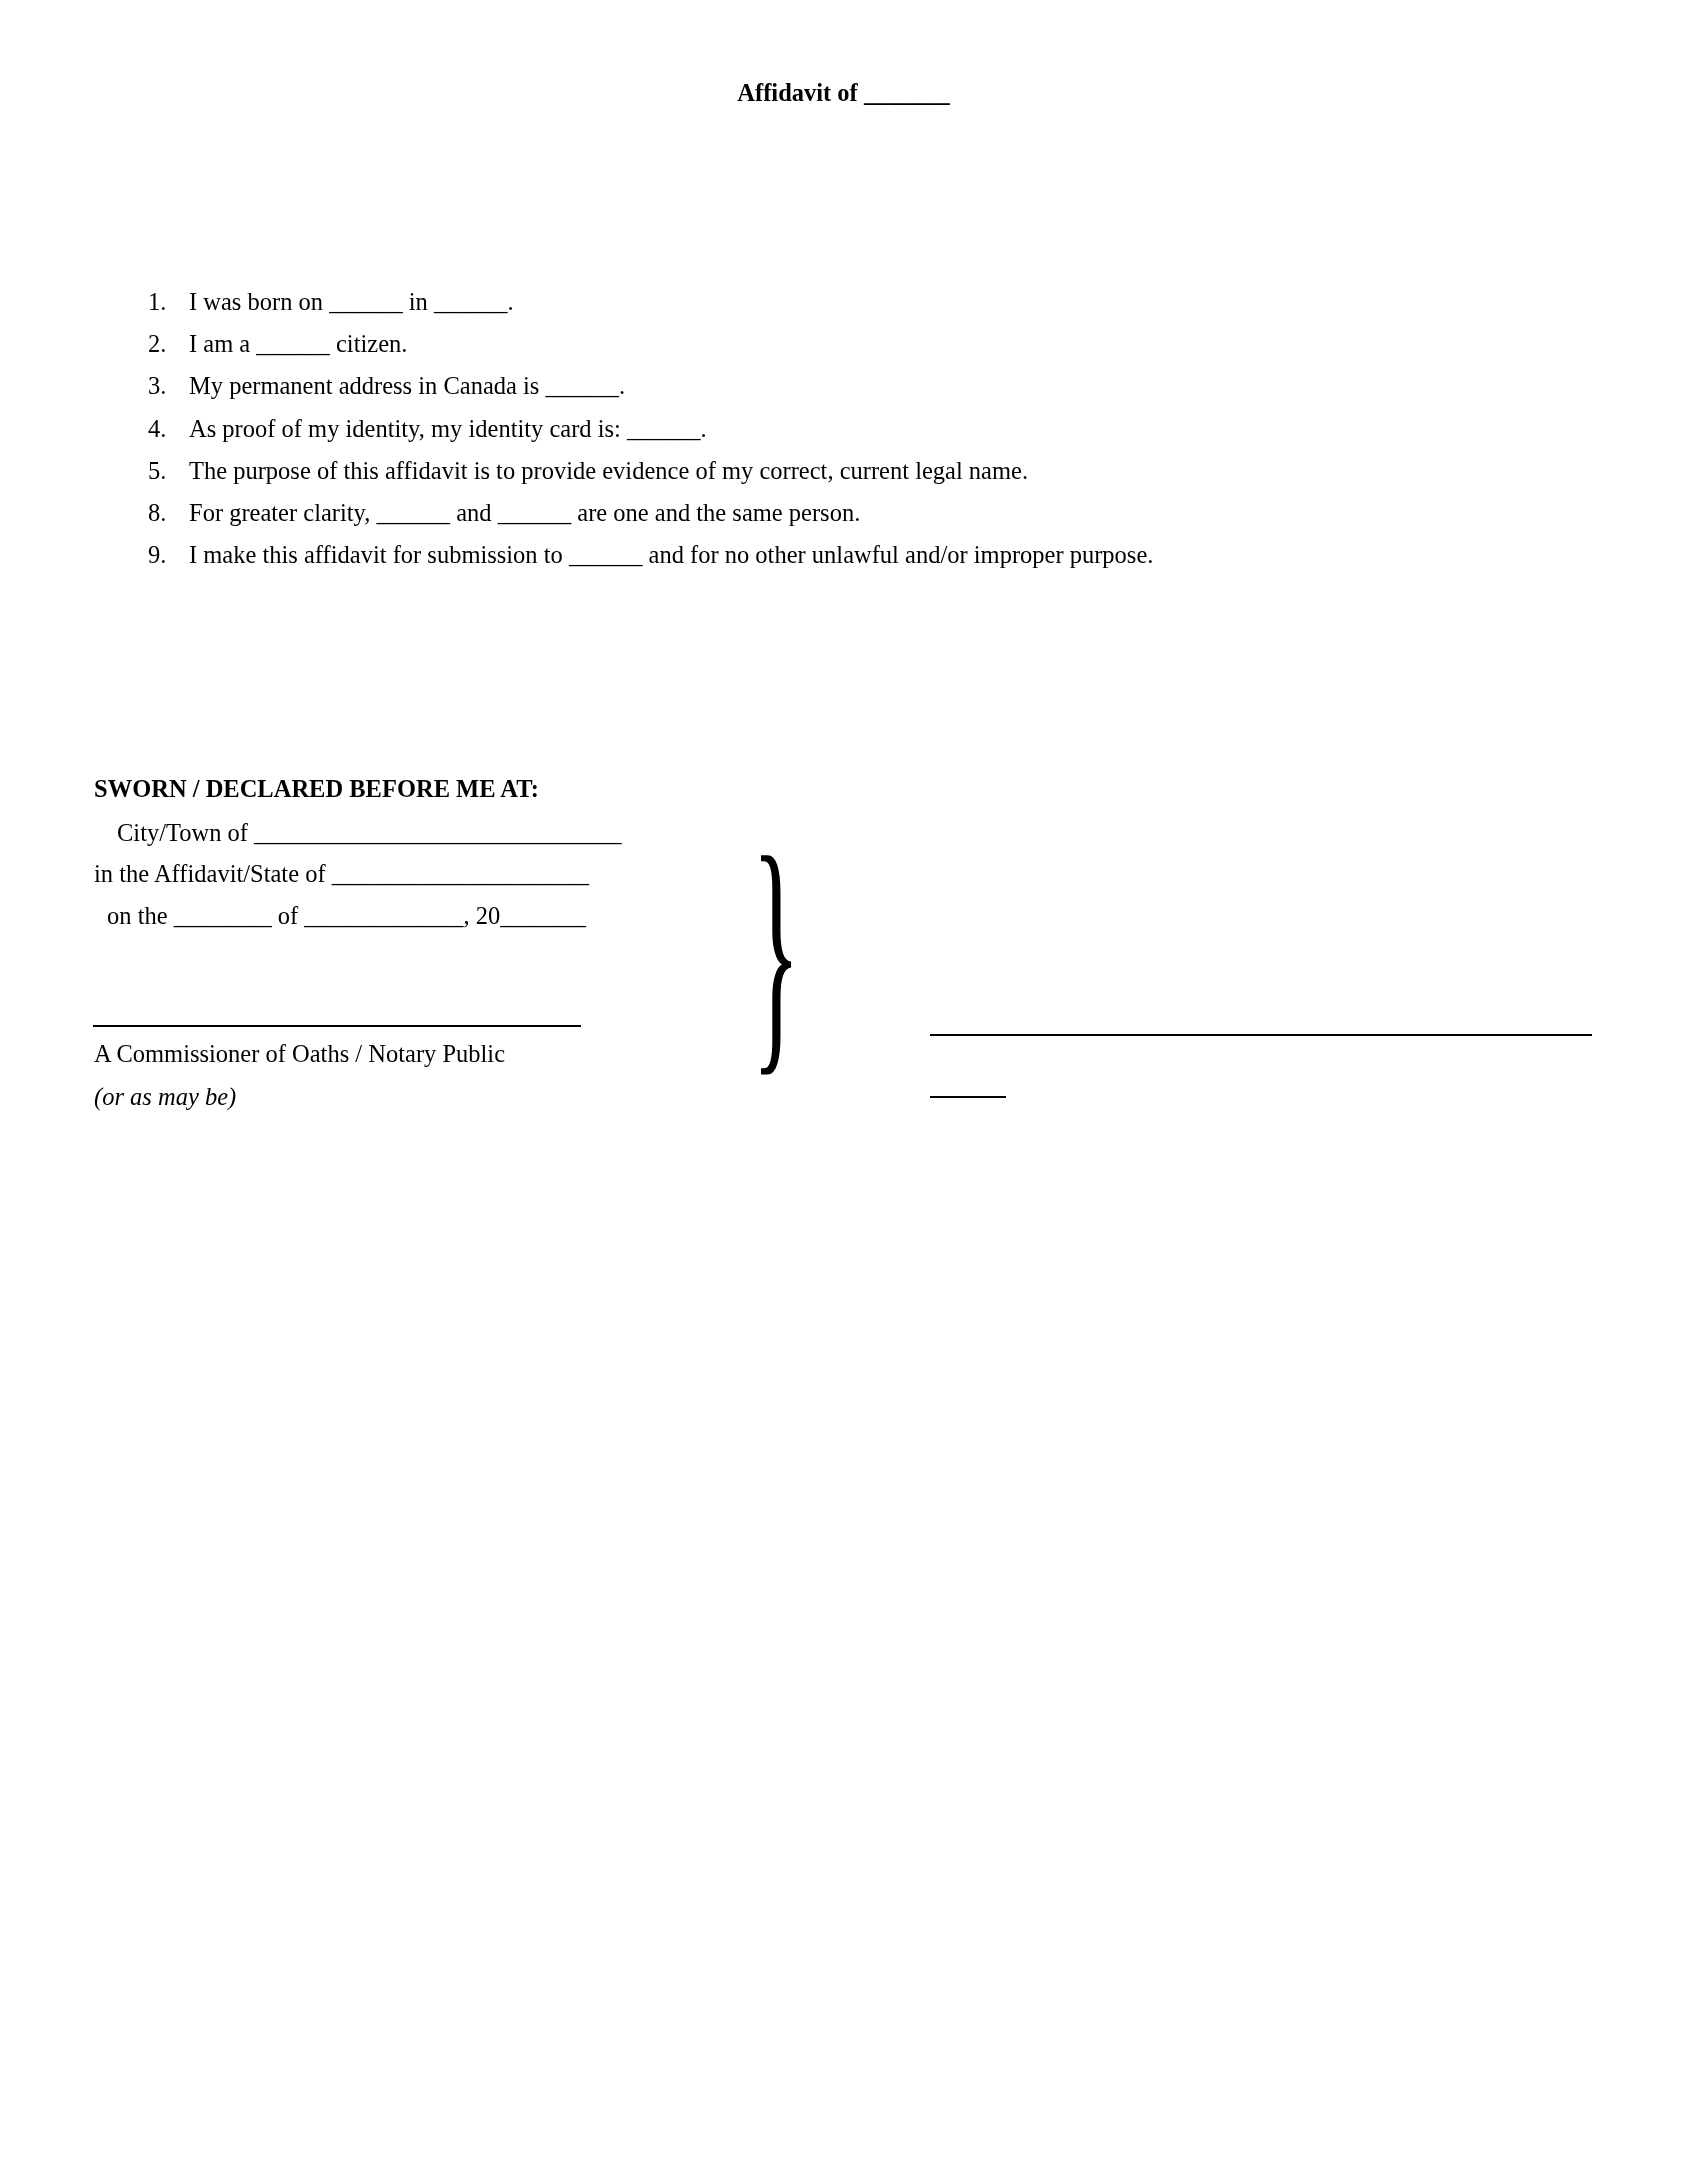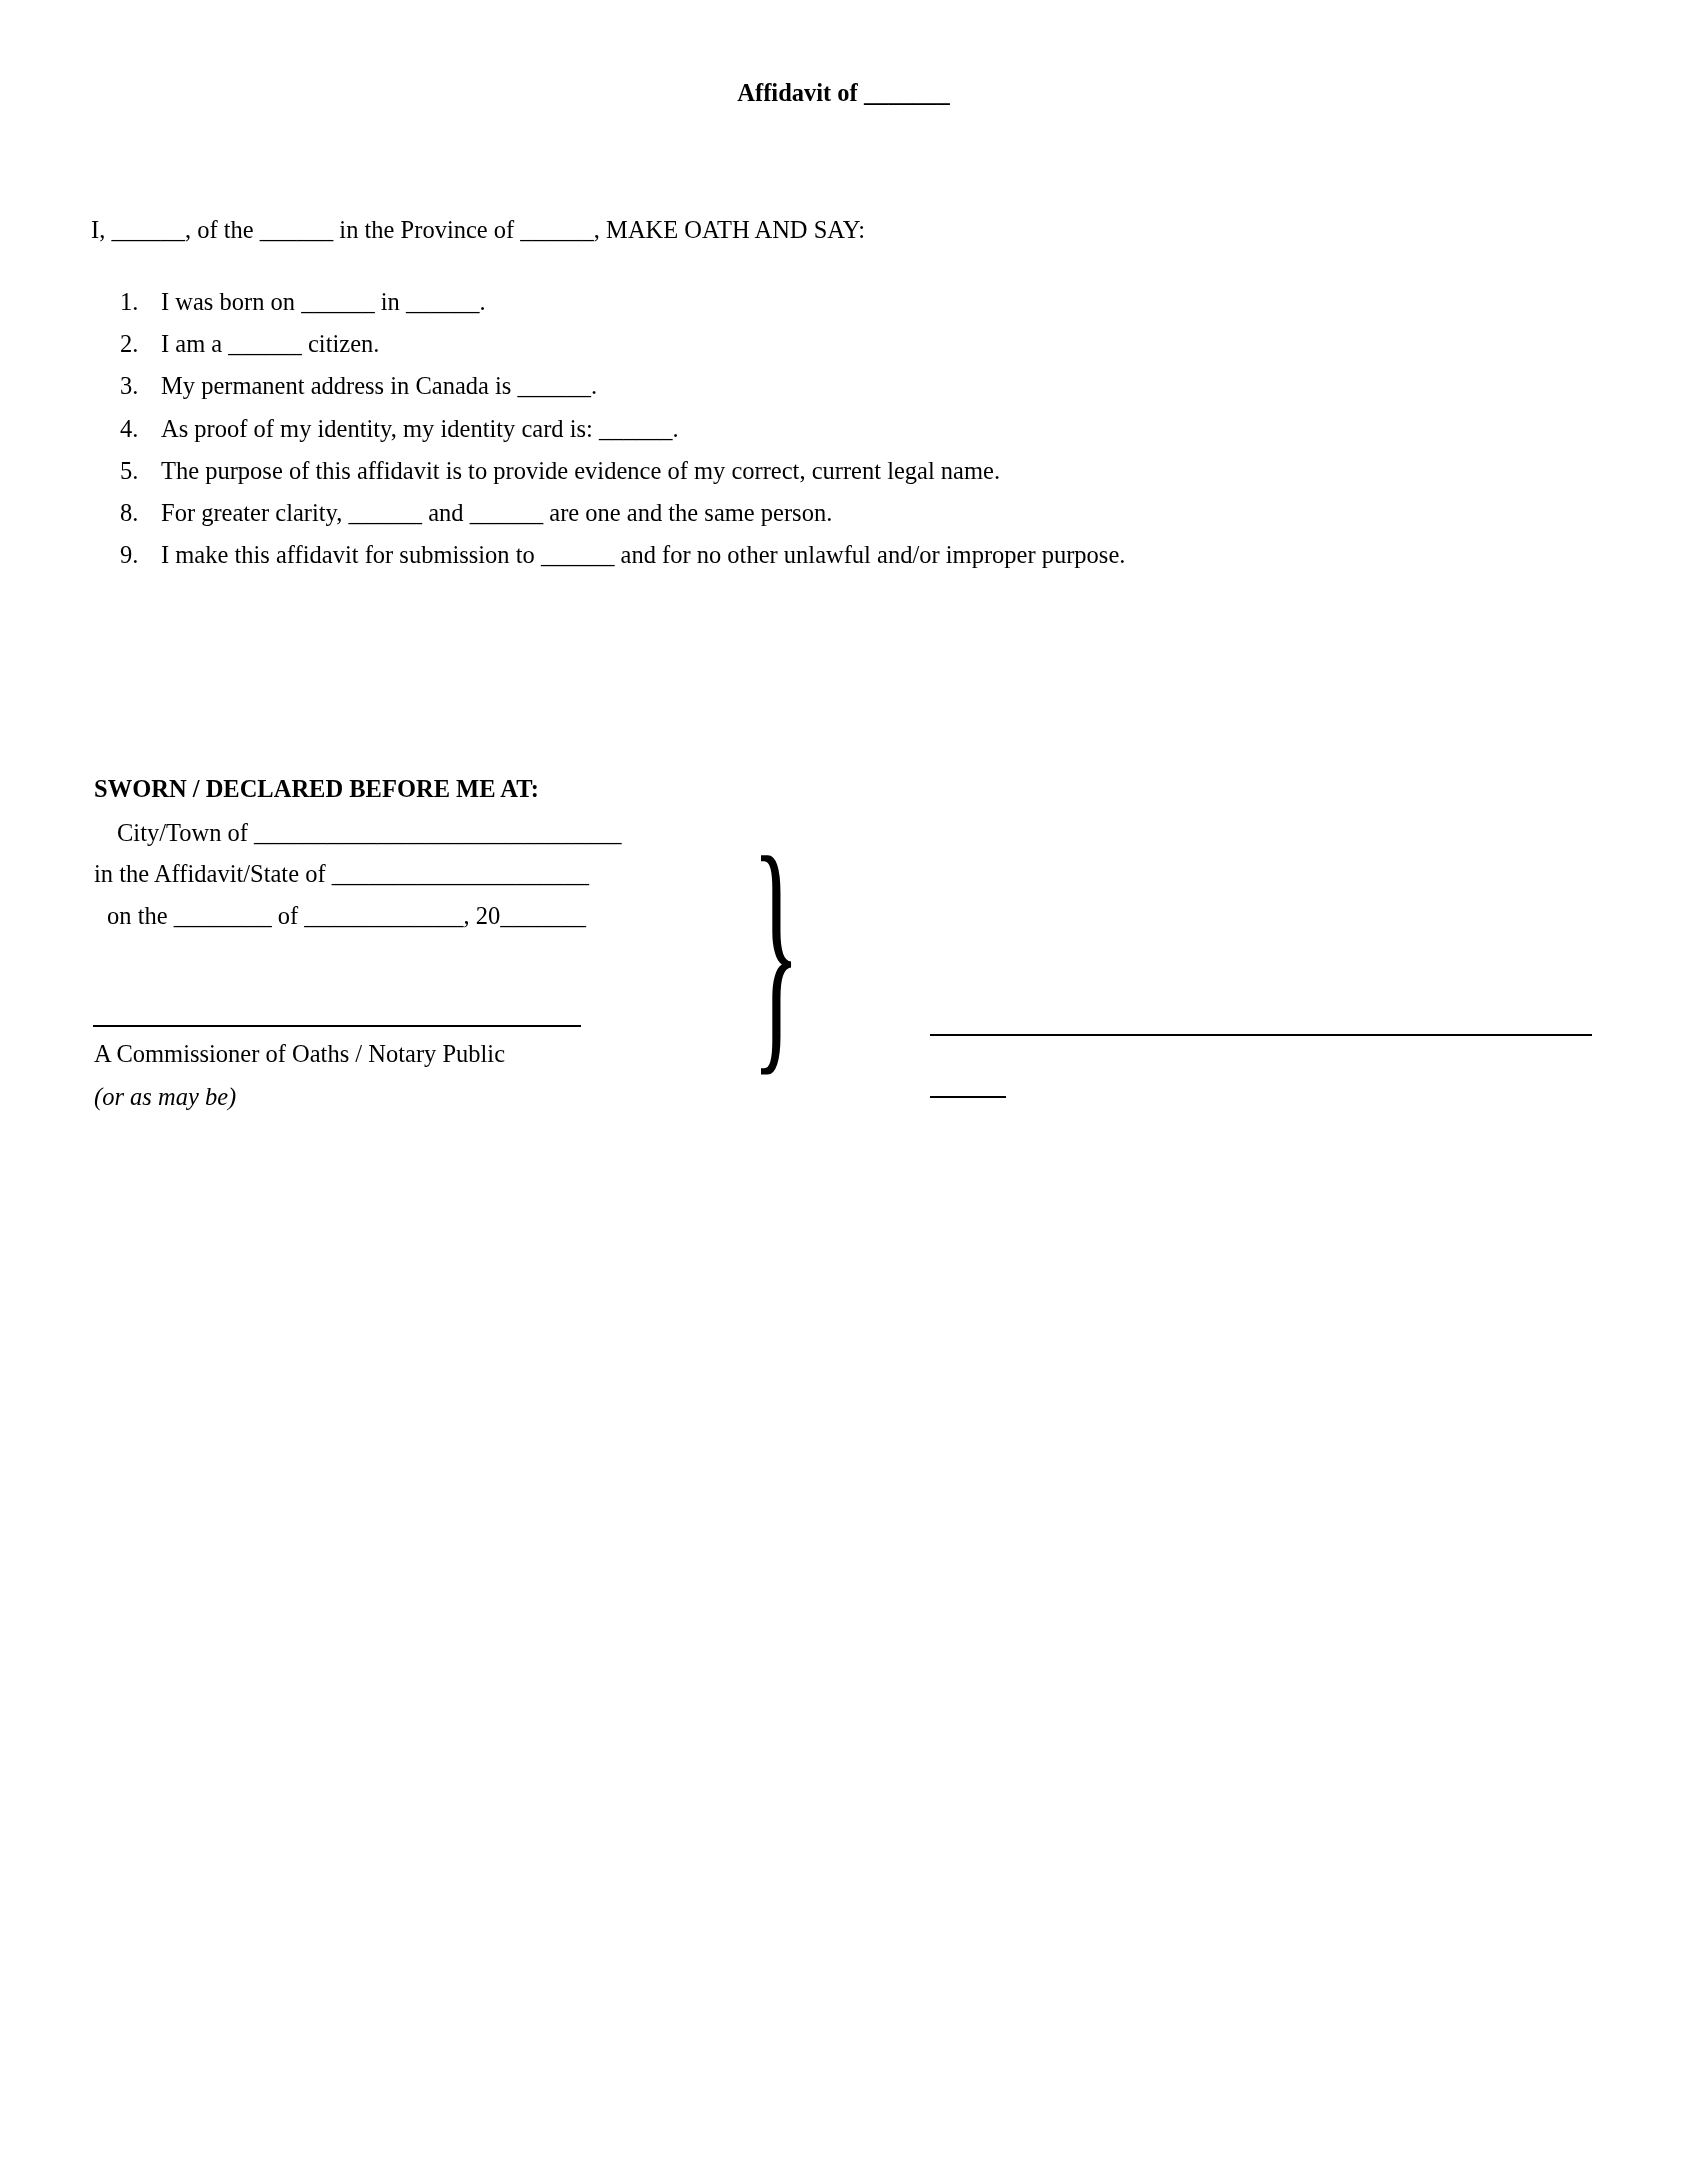--- a/index.html
+++ b/index.html
@@ -34,20 +34,21 @@
     white-space: pre;
   }
   .statements {
     position: absolute;
     top: 287px;
     left: 120px;
   }
   .statement {
     margin-bottom: 13.2px;
     white-space: pre;
+    margin-left: 28px;
   }
   .statement .num {
     display: inline-block;
     width: 41px;
   }
   .jurat-heading {
     position: absolute;
     left: 94px;
     top: 774px;
     font-weight: 700;
@@ -97,21 +98,20 @@
     transform-origin: 50% 50%;
   }
 </style>
 </head>
 <body>
 
 <div class="page">
 
   <div class="doc-title">Affidavit of _______</div>
 
-  <div class="opening">I, ______, of the ______ in the Province of ______, MAKE OATH AND SAY:</div>
 
   <div class="statements">
     <div class="statement"><span class="num">1.</span><span class="txt">I was born on ______ in ______.</span></div>
     <div class="statement"><span class="num">2.</span><span class="txt">I am a ______ citizen.</span></div>
     <div class="statement"><span class="num">3.</span><span class="txt">My permanent address in Canada is ______.</span></div>
     <div class="statement"><span class="num">4.</span><span class="txt">As proof of my identity, my identity card is: ______.</span></div>
     <div class="statement"><span class="num">5.</span><span class="txt">The purpose of this affidavit is to provide evidence of my correct, current legal name.</span></div>
     <div class="statement"><span class="num">8.</span><span class="txt">For greater clarity, ______ and ______ are one and the same person.</span></div>
     <div class="statement"><span class="num">9.</span><span class="txt">I make this affidavit for submission to ______ and for no other unlawful and/or improper purpose.</span></div>
   </div>

